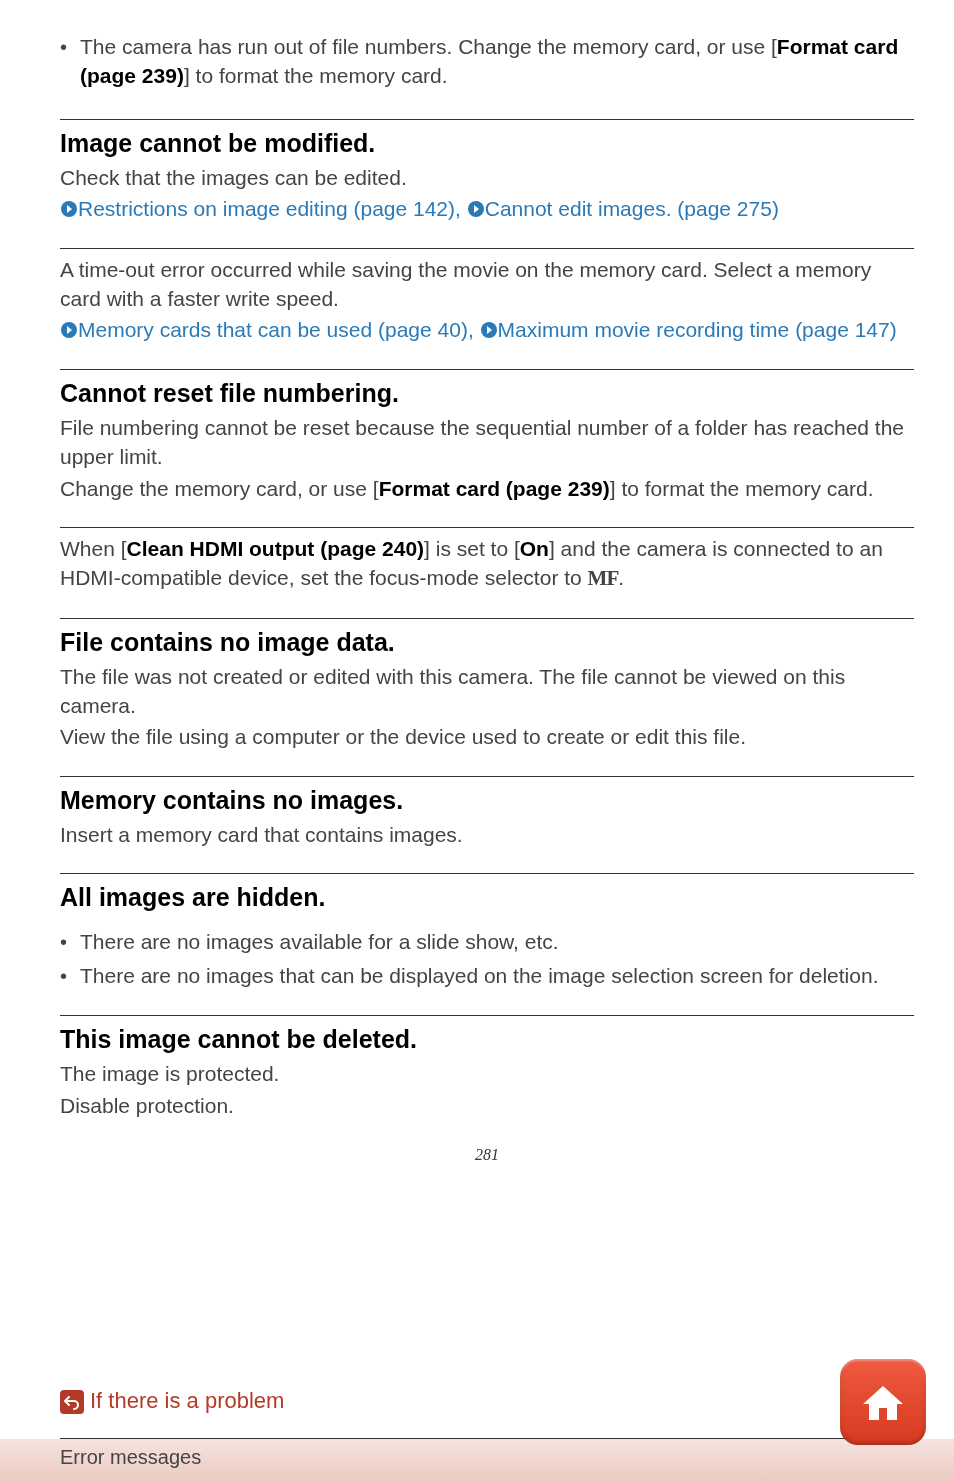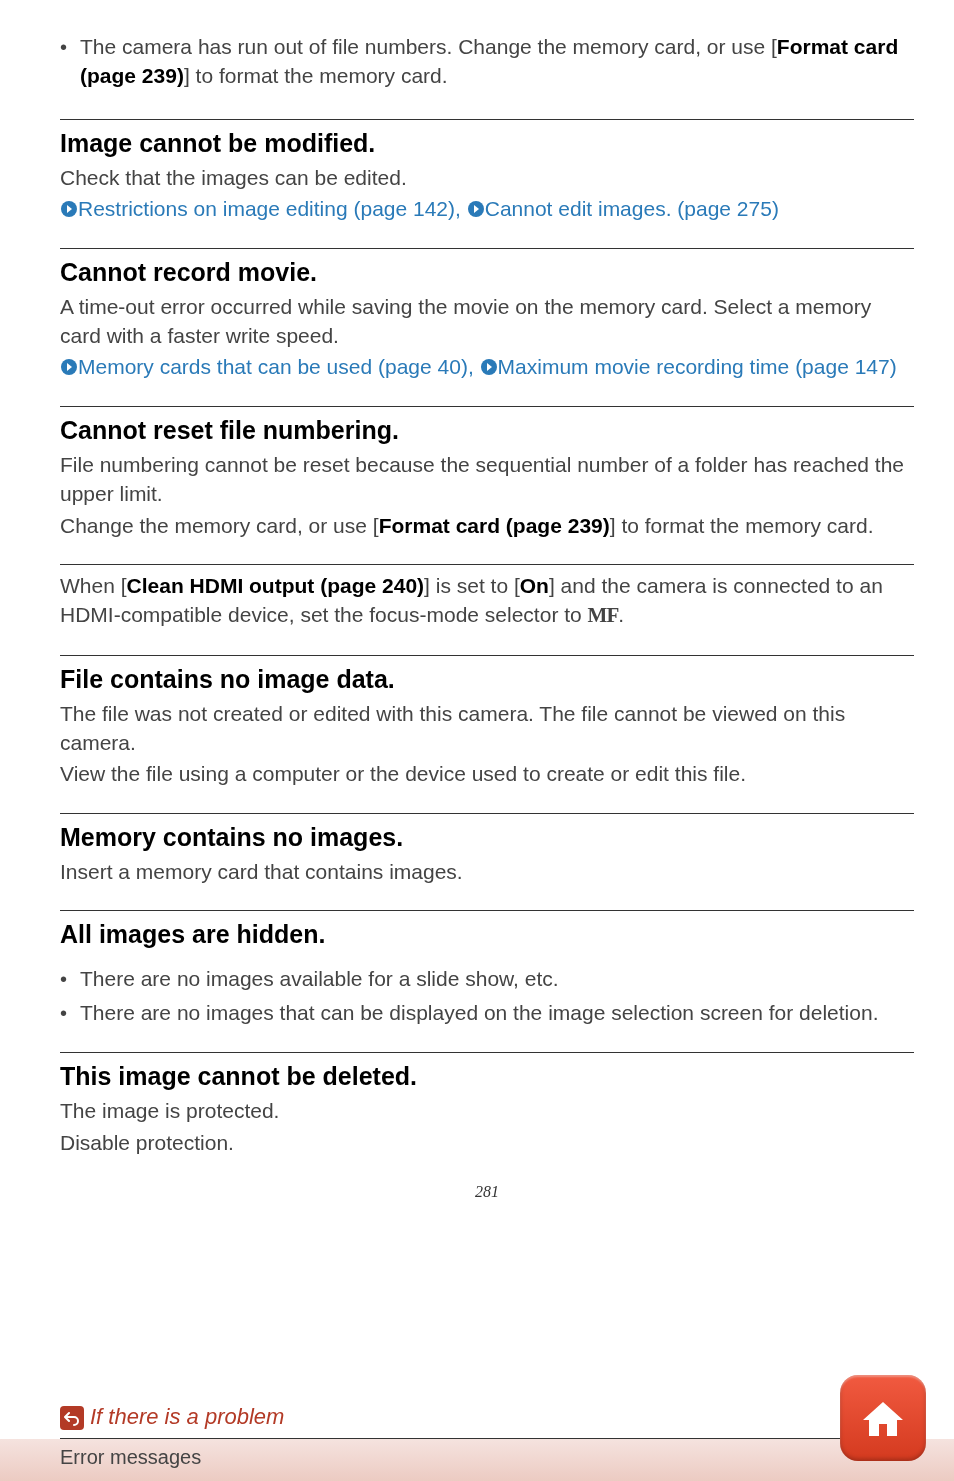--- a/index.html
+++ b/index.html
@@ -78,22 +78,21 @@
   .footer {
     position: absolute;
     bottom: 0;
     left: 0;
     right: 0;
   }
   .footer-top {
     display: flex;
     align-items: flex-end;
     justify-content: space-between;
-    padding: 0 28px 0 60px;
-    font-style: italic;
+    padding: 0 28px 16px 60px;
   }
   .footer-link-row {
     display: flex;
     align-items: center;
     gap: 6px;
     color: #b33a26;
     font-size: 22px;
     padding-bottom: 6px;
   }
   .back-icon {
@@ -160,21 +159,20 @@
         </span><span class="link-span">Restrictions on image editing (page 142)</span><span>, </span><span class="arrow-icon">
           <svg width="18" height="18" viewBox="0 0 18 18">
             <circle cx="9" cy="9" r="8" fill="#2a7ab8"></circle>
             <path d="M7 5 L12 9 L7 13 Z" fill="#fff"></path>
           </svg>
         </span><span class="link-span">Cannot edit images. (page 275)</span>
     </div>
   </div>
 
   <div class="section">
-    <div class="section-title">Cannot record movie.</div>
     <div class="body-text">A time-out error occurred while saving the movie on the memory card. Select a memory card with a faster write speed.</div>
     <div class="link-line">
       <span class="arrow-icon">
           <svg width="18" height="18" viewBox="0 0 18 18">
             <circle cx="9" cy="9" r="8" fill="#2a7ab8"></circle>
             <path d="M7 5 L12 9 L7 13 Z" fill="#fff"></path>
           </svg>
         </span><span class="link-span">Memory cards that can be used (page 40)</span><span>, </span><span class="arrow-icon">
           <svg width="18" height="18" viewBox="0 0 18 18">
             <circle cx="9" cy="9" r="8" fill="#2a7ab8"></circle>

